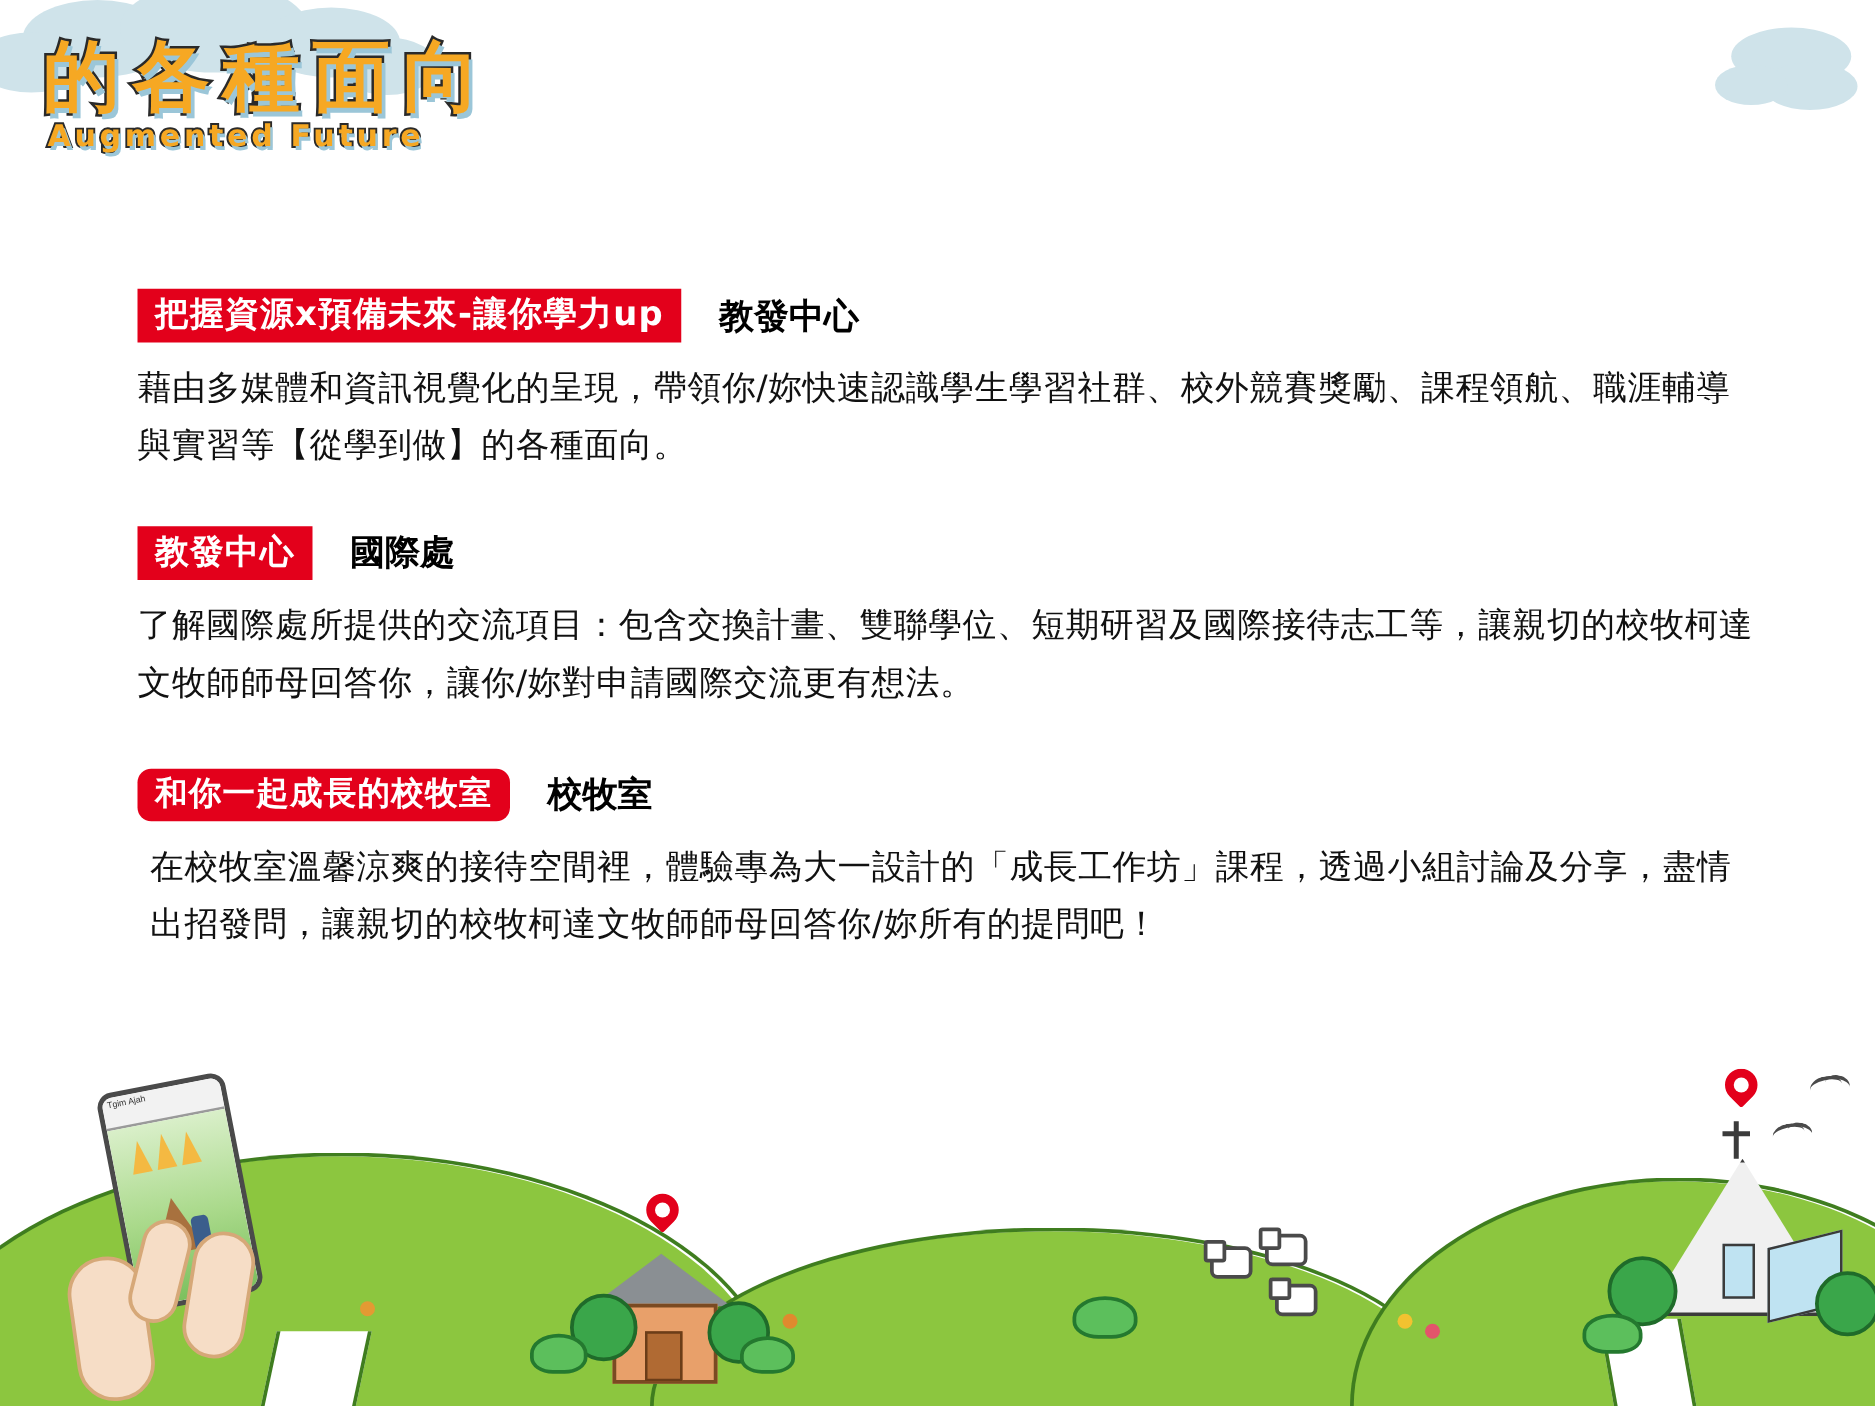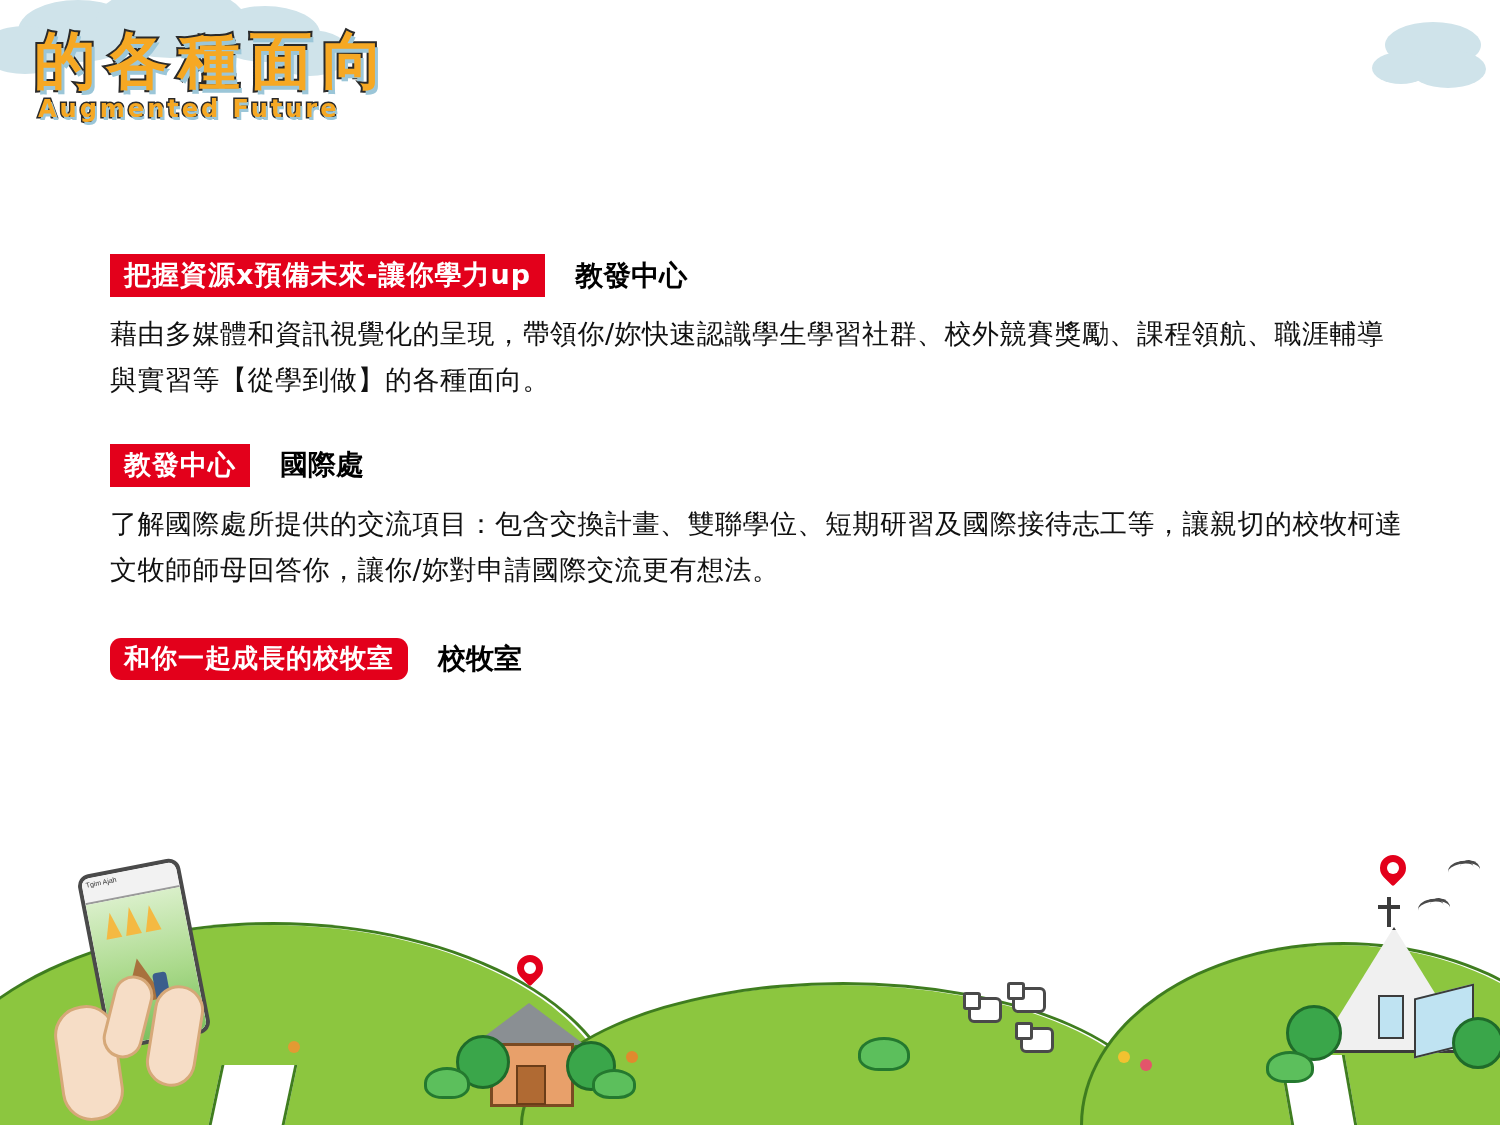--- a/index.html
+++ b/index.html
@@ -53,21 +53,21 @@
     text-shadow: 2px 3px 0 #9bc6d8;
     margin-top: 2px;
     margin-left: 4px;
     white-space: nowrap;
   }
 
   
   .content {
     position: absolute;
     left: 0;
-    top: 254px;
+    top: 231px;
     width: 1500px;
   }
   .block {
     margin-bottom: 26px;
     padding-left: 110px;
     padding-right: 90px;
   }
   .block-head {
     display: flex;
     align-items: center;
@@ -315,20 +315,21 @@
       <div class="unit">國際處</div>
     </div>
     <div class="body-text">了解國際處所提供的交流項目：包含交換計畫、雙聯學位、短期研習及國際接待志工等，讓親切的校牧柯達文牧師師母回答你，讓你/妳對申請國際交流更有想法。</div>
   </div>
 
   <div class="block block-3">
     <div class="block-head">
       <div class="tag">和你一起成長的校牧室</div>
       <div class="unit">校牧室</div>
     </div>
+    <div class="body-text">在校牧室溫馨涼爽的接待空間裡，體驗專為大一設計的「成長工作坊」課程，透過小組討論及分享，盡情出招發問，讓親切的校牧柯達文牧師師母回答你/妳所有的提問吧！</div>
   </div>
 
 </div>
 
 <div class="scene">
 
   <div class="base-green"></div>
 
   <div class="hill" style="left:-80px; bottom:0; width:700px; height:200px;"></div>
   <div class="hill-outline" style="left:-80px; bottom:0; width:700px; height:200px;"></div>

